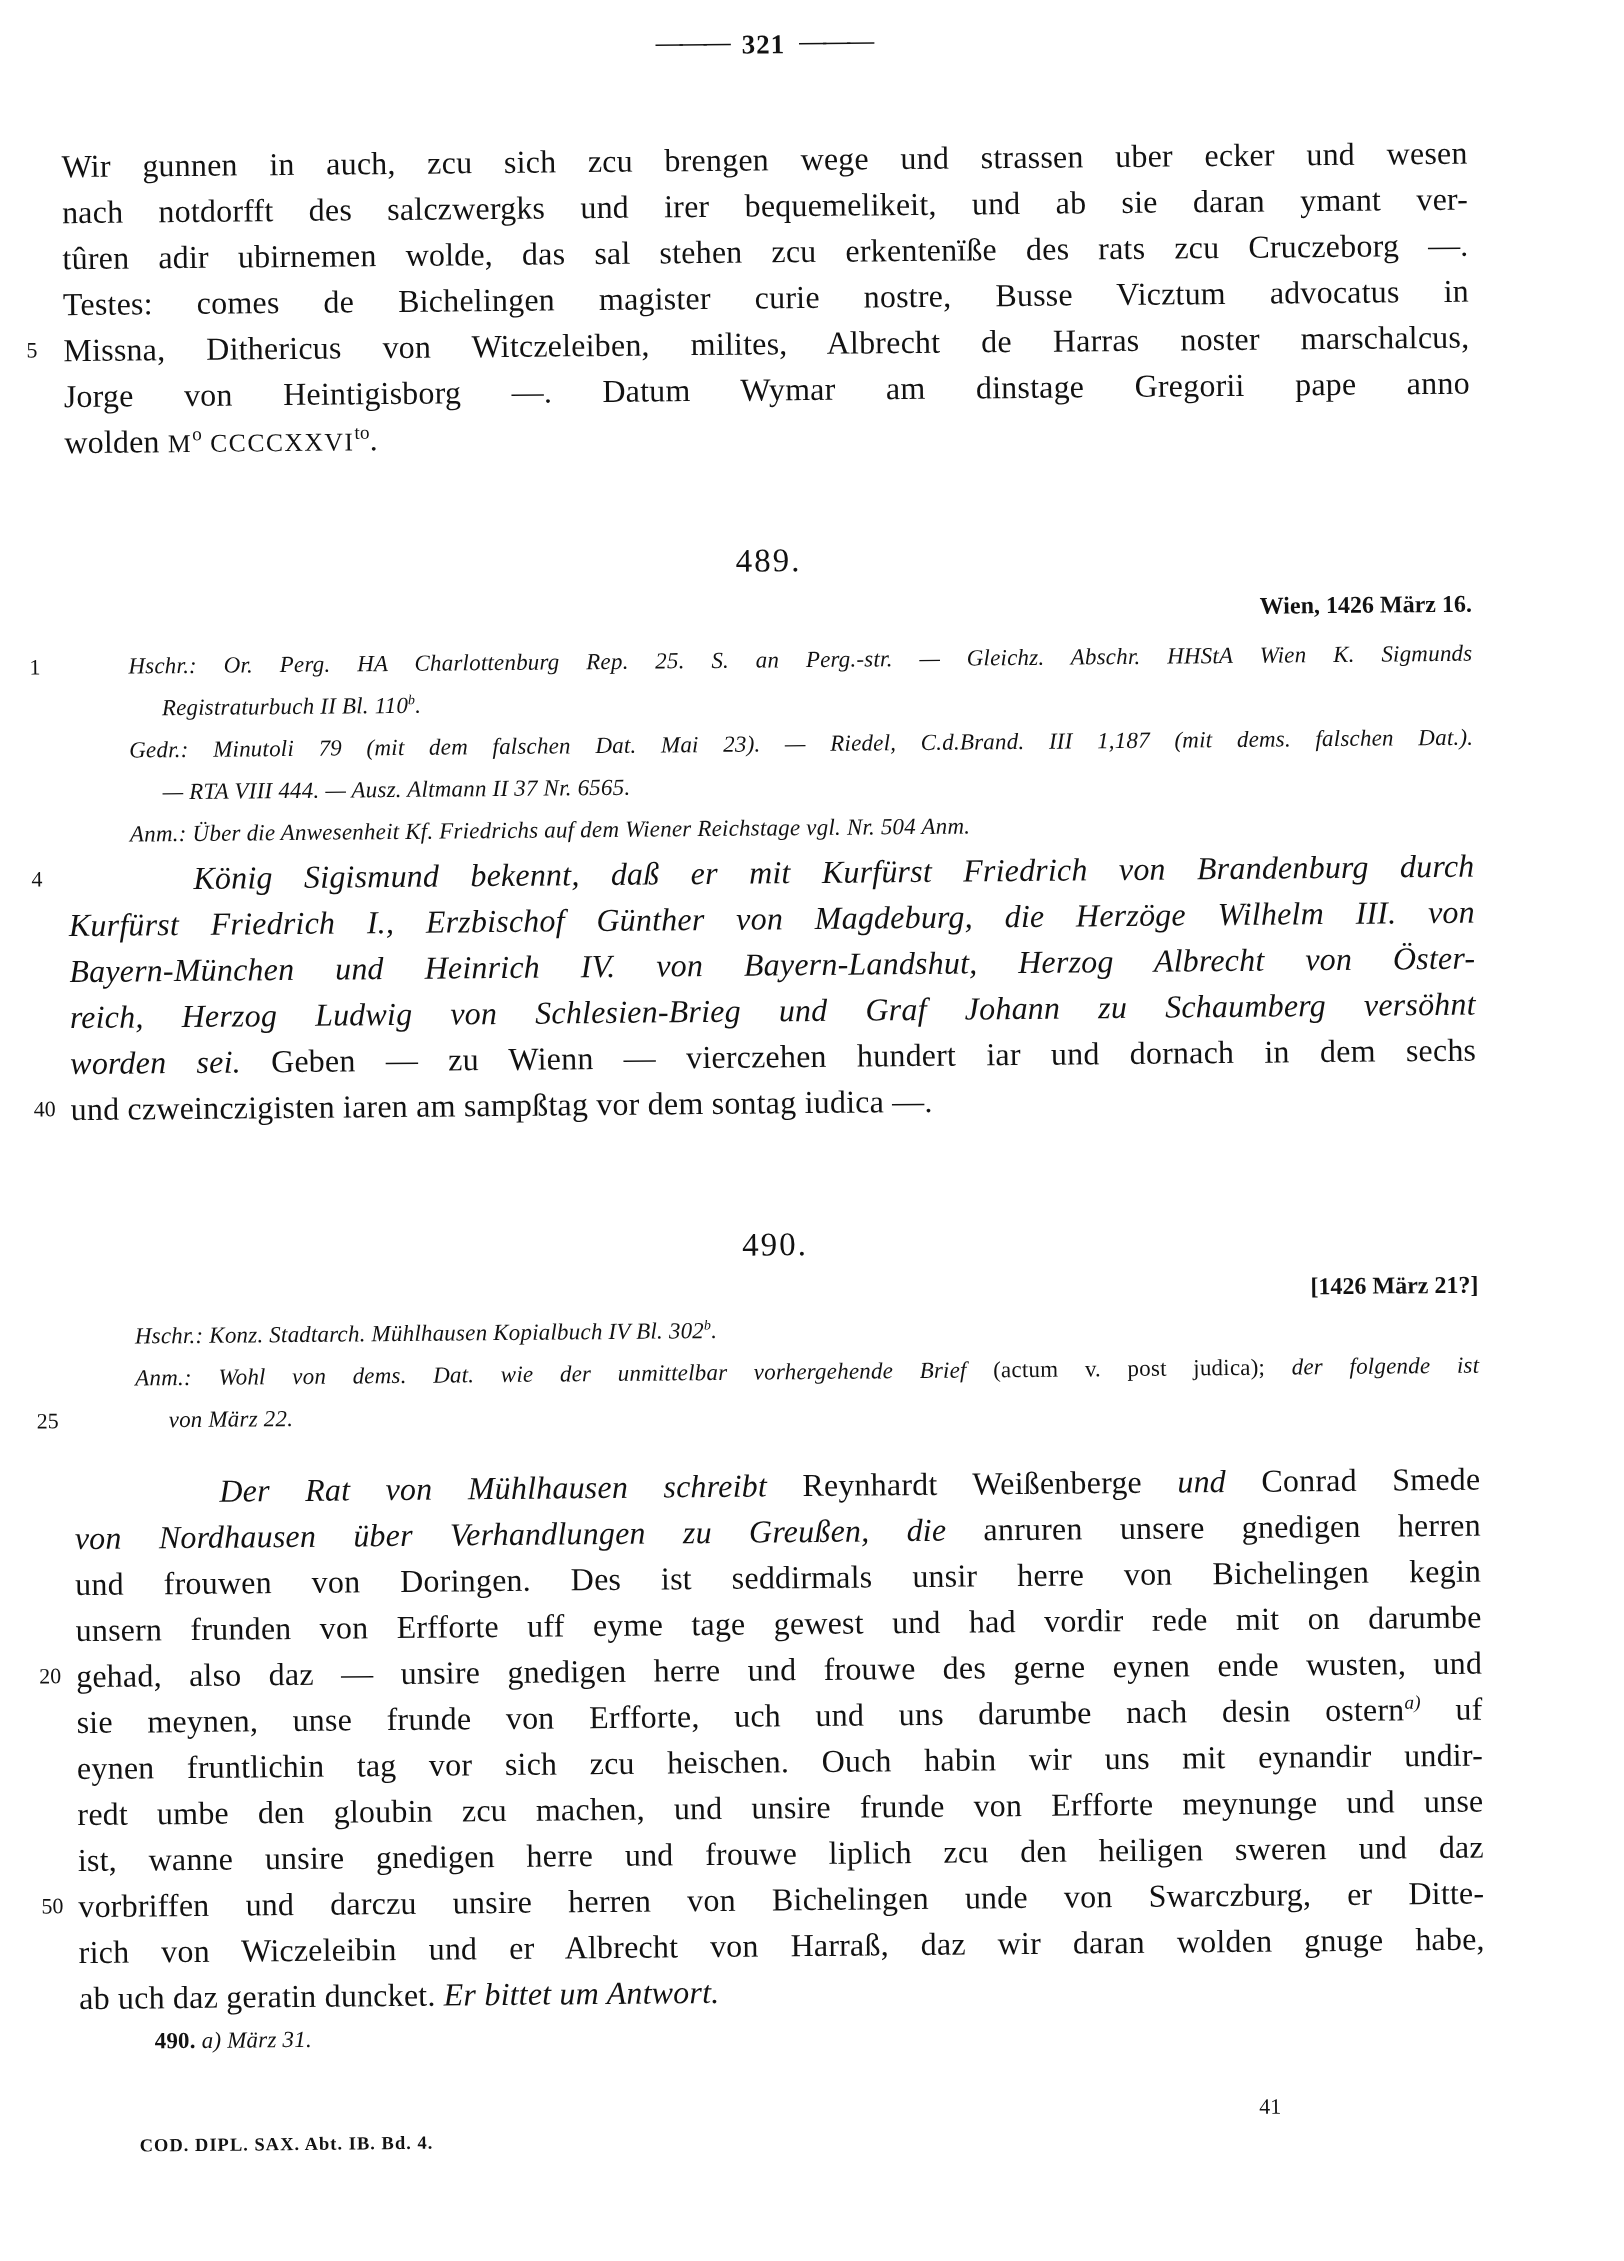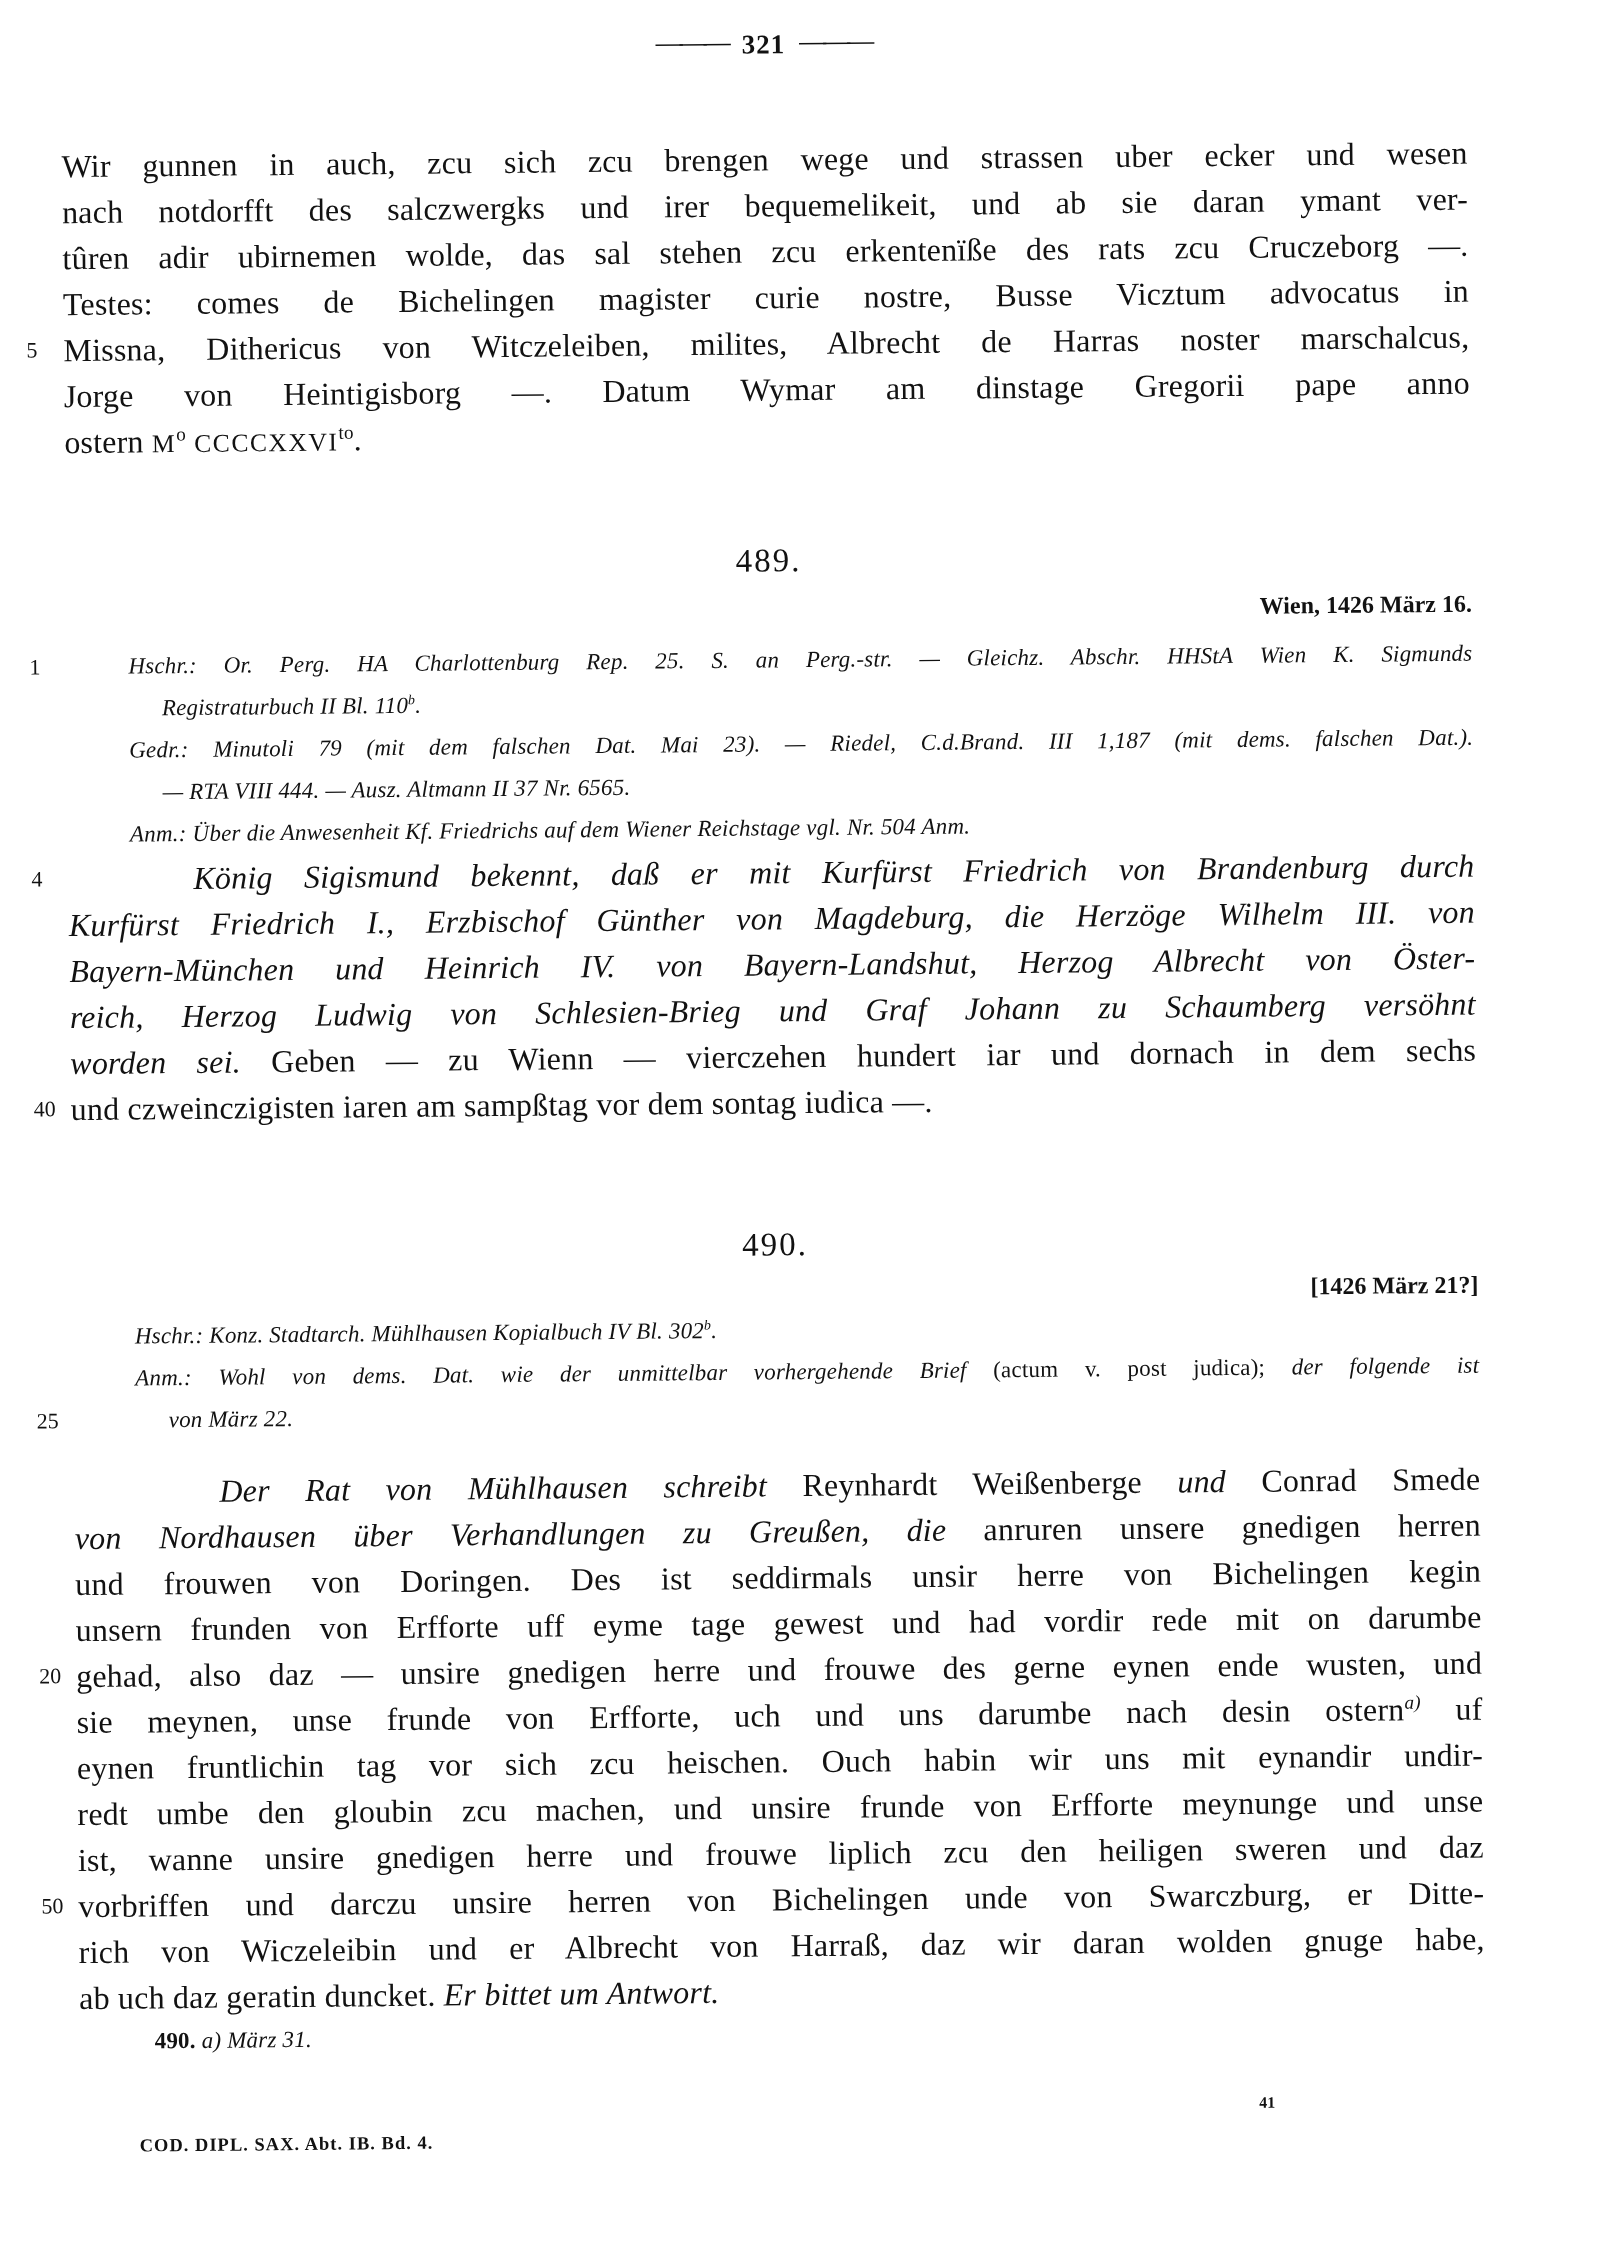--- a/index.html
+++ b/index.html
@@ -18,42 +18,42 @@
   .fn-size .tline{font-size:23px;line-height:30px;}
   .it{font-style:italic;}
   .bd{font-weight:bold;}
   .sup{vertical-align:super;font-size:0.6em;line-height:0;}
   .sc{font-size:0.8em;letter-spacing:1.5px;}
   .mnum{position:absolute;left:-37px;top:0;font-size:22px;font-style:normal;font-weight:normal;
         letter-spacing:0;line-height:inherit;}
   .h-num{text-align:center;font-size:33px;letter-spacing:2px;line-height:40px;}
   .h-date{text-align:right;font-size:24px;font-weight:bold;line-height:30px;}
   .pagefoot-left{position:absolute;left:131px;top:2129px;font-size:18.5px;font-weight:bold;letter-spacing:1px;}
-  .page-sig{position:absolute;left:1251px;top:2098px;font-size:16px;font-weight:bold;}
+  .page-sig{position:absolute;left:1251px;top:2098px;font-size:22px;}
 </style>
 </head>
 <body>
 
 <div class="page">
   <div class="sheet">
 
     <div class="pagehead">
       <span class="rule">———</span><span>321</span><span class="rule">———</span>
     </div>
 
     <div class="content">
 
       <div class="block body-size" style="top:136px;">
           <div class="tline"><span class="">Wir gunnen in auch, zcu sich zcu brengen wege und strassen uber ecker und wesen</span></div>
           <div class="tline"><span class="">nach notdorfft des salczwergks und irer bequemelikeit, und ab sie daran ymant ver-</span></div>
           <div class="tline"><span class="">tûren adir ubirnemen wolde, das sal stehen zcu erkentenïße des rats zcu Cruczeborg —.</span></div>
           <div class="tline"><span class="">Testes: comes de Bichelingen magister curie nostre, Busse Vicztum advocatus in</span></div>
           <div class="tline"><span class="mnum">5</span><span class="">Missna, Dithericus von Witczeleiben, milites, Albrecht de Harras noster marschalcus,</span></div>
           <div class="tline"><span class="">Jorge von Heintigisborg —.  Datum Wymar am dinstage Gregorii pape anno</span></div>
-          <div class="tline last"><span class="">ostern </span><span class="sc">M</span><span class="sup">o</span><span class=""> </span><span class="sc">CCCCXXVI</span><span class="sup">to</span><span class="">.</span></div>
+          <div class="tline last"><span class="">wolden </span><span class="sc">M</span><span class="sup">o</span><span class=""> </span><span class="sc">CCCCXXVI</span><span class="sup">to</span><span class="">.</span></div>
         </div>
 
       <div class="block h-num" style="top:540px;">489.</div>
       <div class="block h-date" style="top:595px;">Wien, 1426 März 16.</div>
       <div class="block app-size" style="top:639px;">
           <div class="tline" style="padding-left: 62px;"><span class="mnum">1</span><span class="it">Hschr.: Or. Perg. HA Charlottenburg Rep. 25.  S. an Perg.-str. — Gleichz. Abschr. HHStA Wien K. Sigmunds</span></div>
           <div class="tline last" style="padding-left: 95px;"><span class="it">Registraturbuch II Bl. 110</span><span class="it sup">b</span><span class="it">.</span></div>
           <div class="tline" style="padding-left: 62px;"><span class="it">Gedr.: Minutoli 79 (mit dem falschen Dat. Mai 23). — Riedel, C.d.Brand. III 1,187 (mit dems. falschen Dat.).</span></div>
           <div class="tline last" style="padding-left: 95px;"><span class="it">— RTA VIII 444. — Ausz. Altmann II 37 Nr. 6565.</span></div>
           <div class="tline last" style="padding-left: 62px;"><span class="it">Anm.: Über die Anwesenheit Kf. Friedrichs auf dem Wiener Reichstage vgl. Nr. 504 Anm.</span></div>

